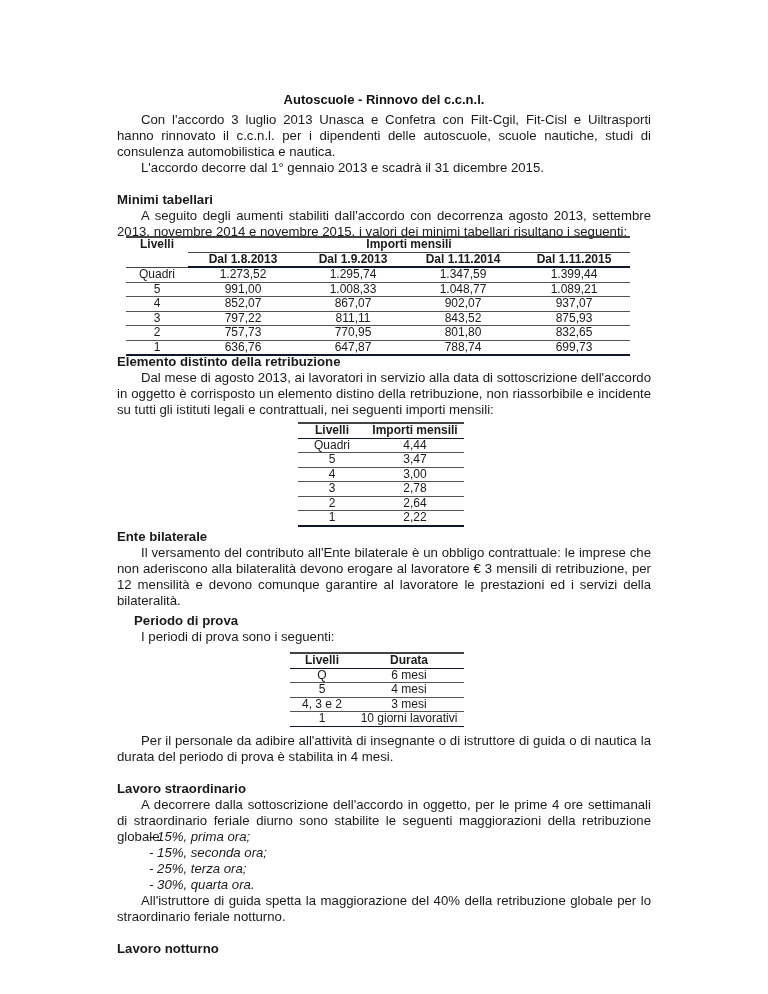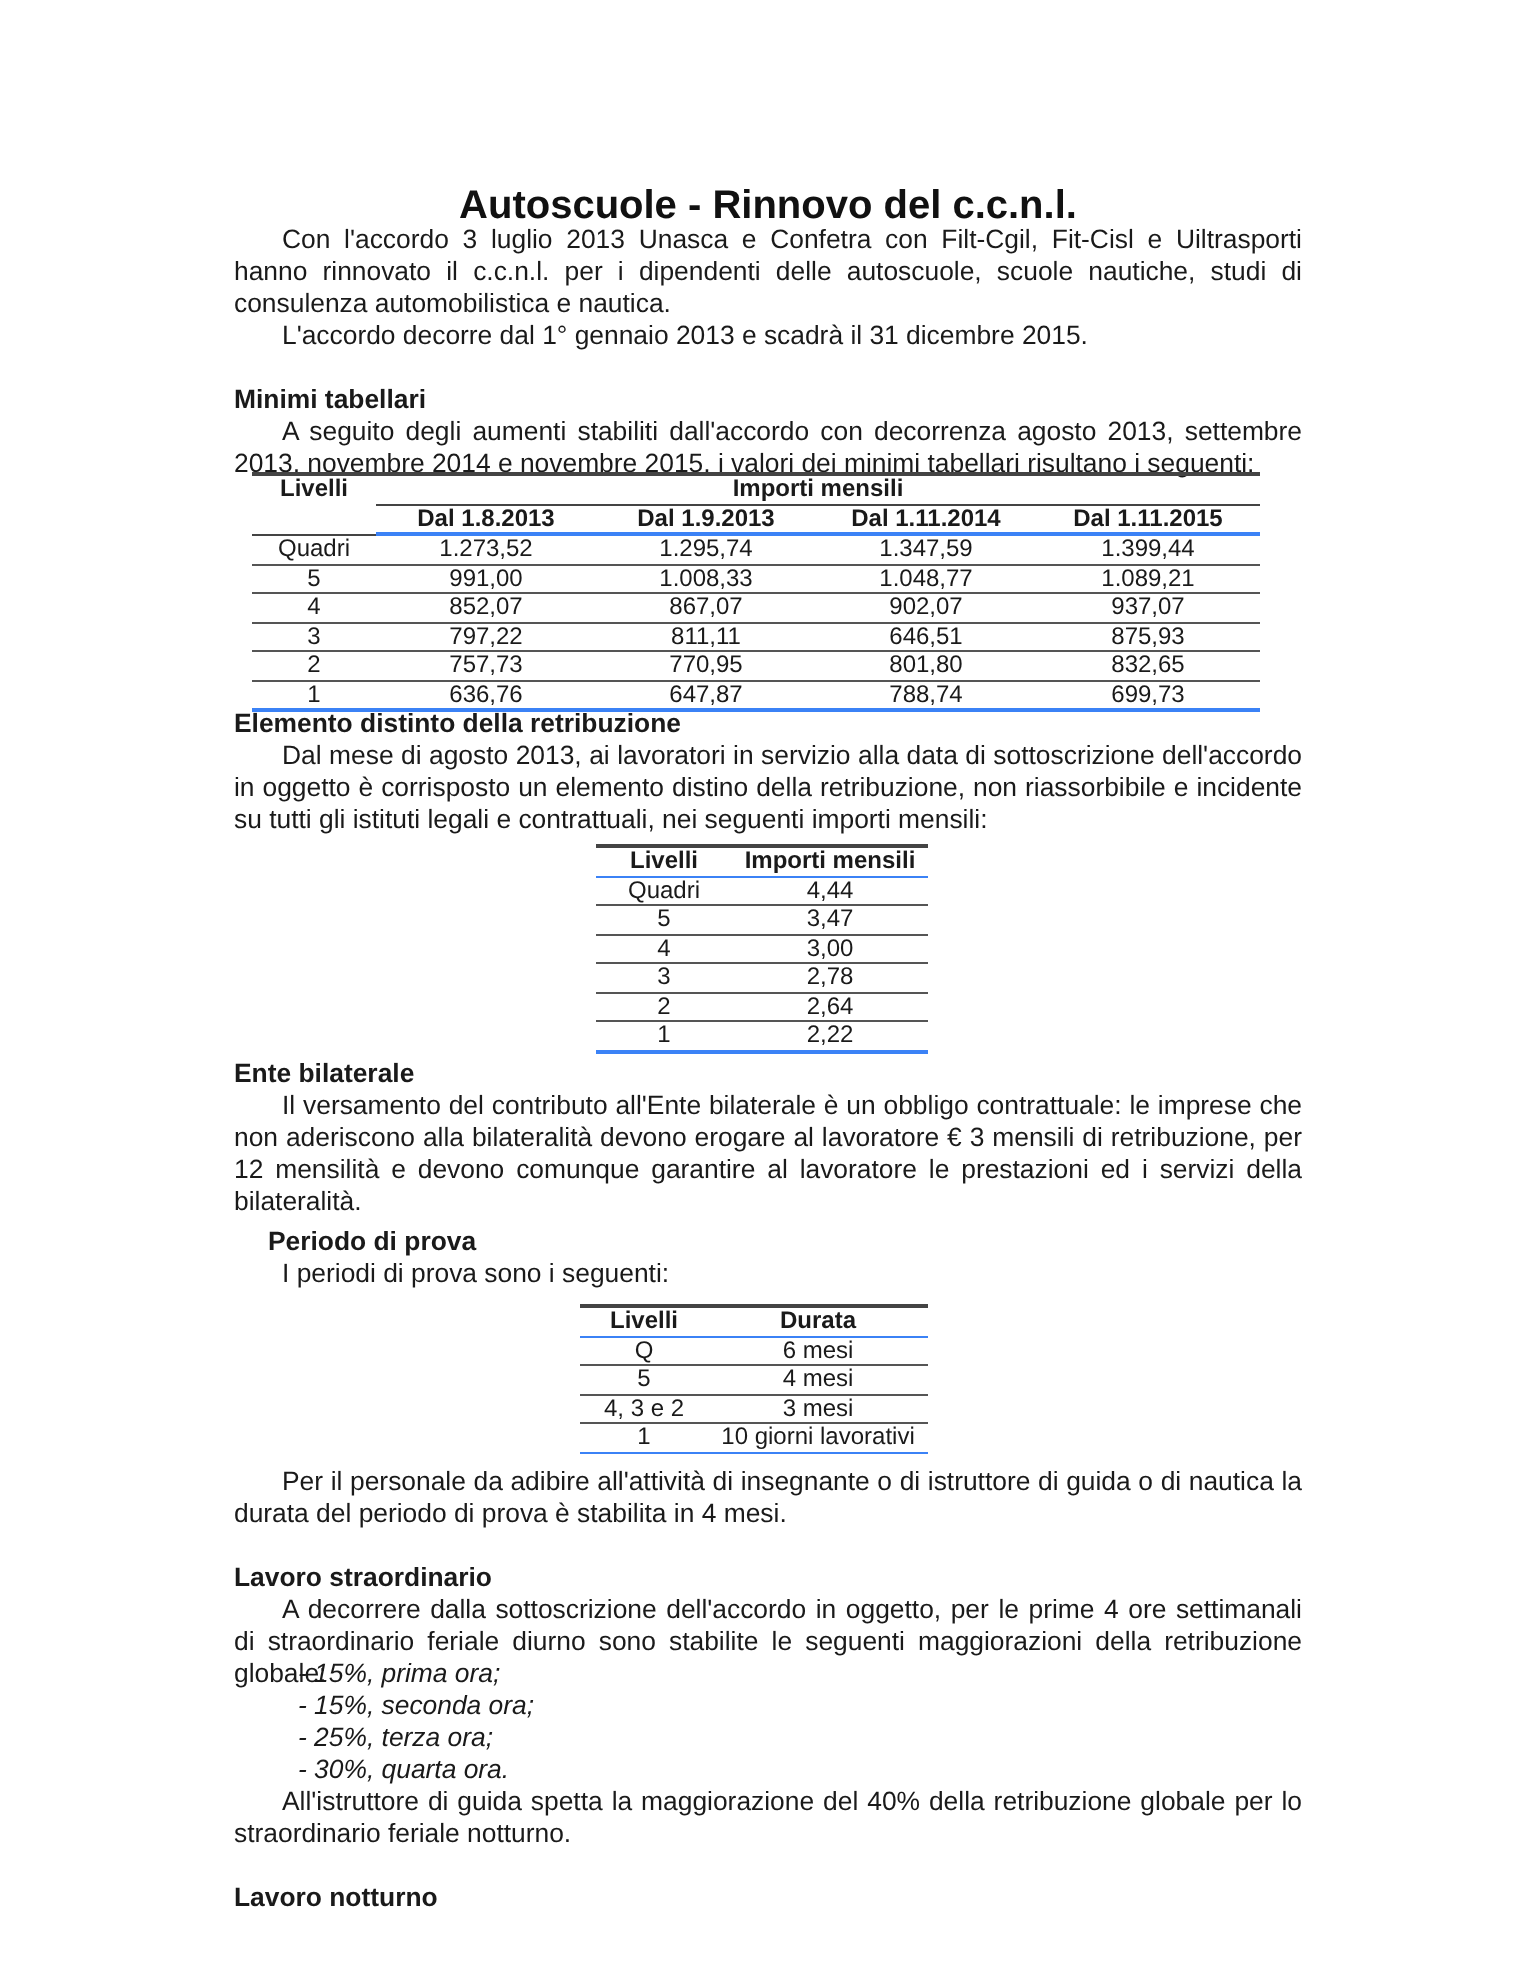--- a/index.html
+++ b/index.html
@@ -3,33 +3,33 @@
 <meta charset="utf-8">
 <style>
   html, body { margin: 0; padding: 0; background: #ffffff; }
   body {
     width: 768px; height: 994px; overflow: hidden; position: relative;
     font-family: "Liberation Sans", sans-serif; color: #1a1a1a;
   }
   .page { position: absolute; left: 117px; top: 0; width: 534px; }
   .title {
     position: absolute; top: 92px; left: 0; width: 534px; text-align: center;
-    font-weight: bold; font-size: 20px; color: #111;
+    font-weight: bold; font-size: 13px; color: #111;
   }
   .p {
     position: absolute; left: 0; width: 534px; font-size: 13.2px; line-height: 16px;
     text-align: justify; text-align-last: left;
   }
   .indent { text-indent: 24px; }
   .h { position: absolute; left: 0; font-weight: bold; font-size: 13.2px; }
   table { border-collapse: collapse; font-size: 12px; position: absolute; }
   td, th { padding: 0; text-align: center; line-height: 13.5px; }
   th { font-weight: bold; }
   .tb { border-top: 2px solid #444; }
-  .bb { border-bottom: 2px solid #3b82f6; }
+  .bb { border-bottom: 2px solid #0f172a; }
   .rl td { border-top: 1px solid #555; }
   .list-item { position: absolute; left: 32px; font-size: 13.2px; font-style: italic; }
 </style>
 </head>
 <body>
 
 <div class="page">
 
   <div class="title">Autoscuole - Rinnovo del c.c.n.l.</div>
 
@@ -76,21 +76,21 @@
       <td>4</td>
       <td>852,07</td>
       <td>867,07</td>
       <td>902,07</td>
       <td>937,07</td>
     </tr>
     <tr class="rl">
       <td>3</td>
       <td>797,22</td>
       <td>811,11</td>
-      <td>646,51</td>
+      <td>843,52</td>
       <td>875,93</td>
     </tr>
     <tr class="rl">
       <td>2</td>
       <td>757,73</td>
       <td>770,95</td>
       <td>801,80</td>
       <td>832,65</td>
     </tr>
     <tr class="rl">

